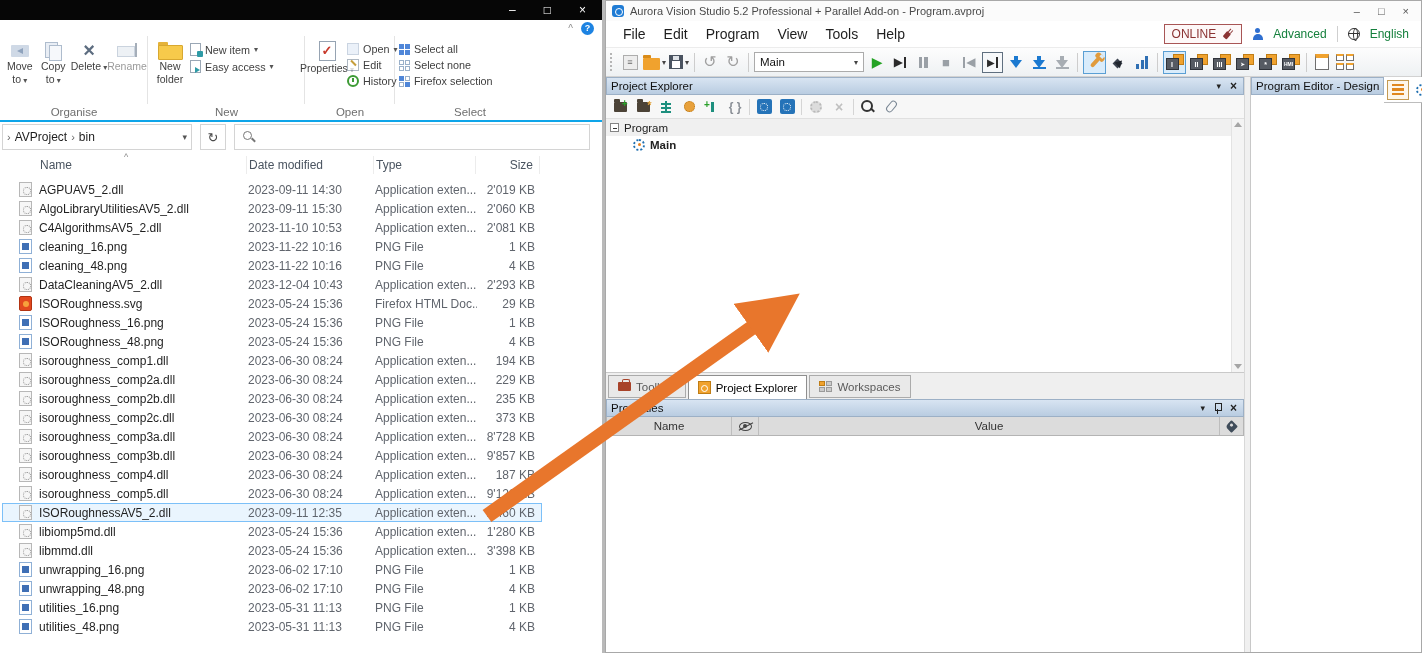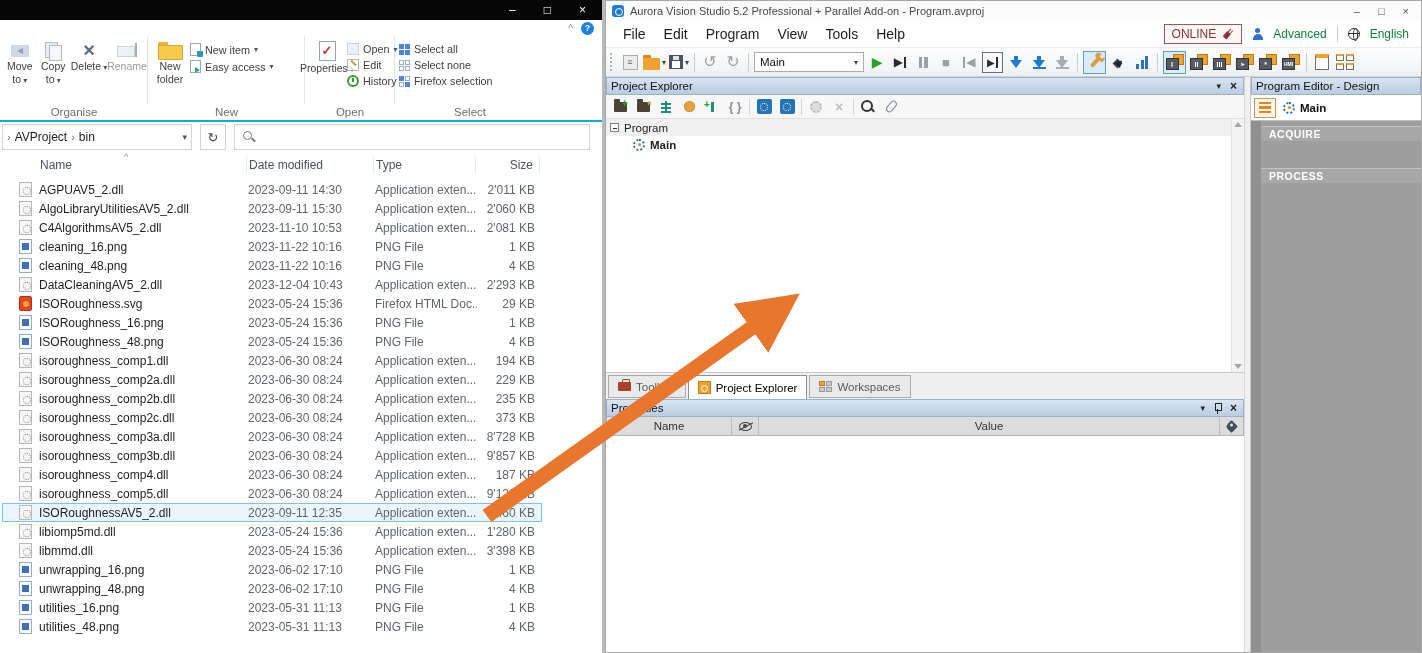--- a/index.html
+++ b/index.html
@@ -168,21 +168,21 @@
   .wlay .front{position:absolute;left:0;bottom:0;width:13px;height:12px;background:#565b63;border:1px solid #2f333a;color:#fff;font-size:7px;font-weight:bold;display:flex;align-items:center;justify-content:center;line-height:1}
   .wlay .front.small{font-size:5px;letter-spacing:0}
   .vpane{width:14px;height:16px;background:#fff;border:1px solid #6f6f6f;border-top:4px solid #f0a22e}
   .vquad{display:grid;grid-template-columns:8px 8px;grid-template-rows:7px 7px;gap:1.5px}
   .vquad i{background:#fff;border:1px solid #6f6f6f;border-top:2.5px solid #f0a22e}
 
   
   .av-dock{flex:1;display:flex;min-height:0}
   .dock-left{width:638px;display:flex;flex-direction:column;min-width:0}
   .splitter{width:7px;background:#f0f0f0;border-left:1px solid #d8d8d8;border-right:1px solid #c8c8c8}
-  .dock-right{flex:1;display:flex;flex-direction:column;min-width:0}
+  .dock-right{flex:1;display:flex;min-width:0}
 
   .panel-hdr{height:18px;background:linear-gradient(#d8e4f2,#b9cce1);border:1px solid #9cb0c6;display:flex;align-items:center;padding:0 4px;flex:none}
   .panel-hdr .ttl{font-size:11.5px;color:#111}
   .panel-hdr .hicons{margin-left:auto;display:flex;align-items:center;gap:9px;padding-right:2px}
   .hic{color:#222;font-size:9px;line-height:1}
   .hic.x{font-size:12px;font-weight:bold}
   .pin{width:7px;height:11px;position:relative}
   .pin::before{content:"";position:absolute;left:1px;top:0;width:5px;height:6px;border:1.2px solid #222}
   .pin::after{content:"";position:absolute;left:3px;top:6px;width:1.2px;height:5px;background:#222}
 
@@ -398,21 +398,21 @@
       <span class="lh-cell lh-size">Size</span>
     </div>
 
     <div class="listbody">
 
         <div class="file-row">
           <span class="fi icon-dll"></span>
           <span class="fc name">AGPUAV5_2.dll</span>
           <span class="fc date">2023-09-11 14:30</span>
           <span class="fc type">Application exten...</span>
-          <span class="fc size">2'011 KB</span>
+          <span class="fc size">2'019 KB</span>
         </div>
 
         <div class="file-row">
           <span class="fi icon-dll"></span>
           <span class="fc name">AlgoLibraryUtilitiesAV5_2.dll</span>
           <span class="fc date">2023-09-11 15:30</span>
           <span class="fc type">Application exten...</span>
           <span class="fc size">2'060 KB</span>
         </div>
 

